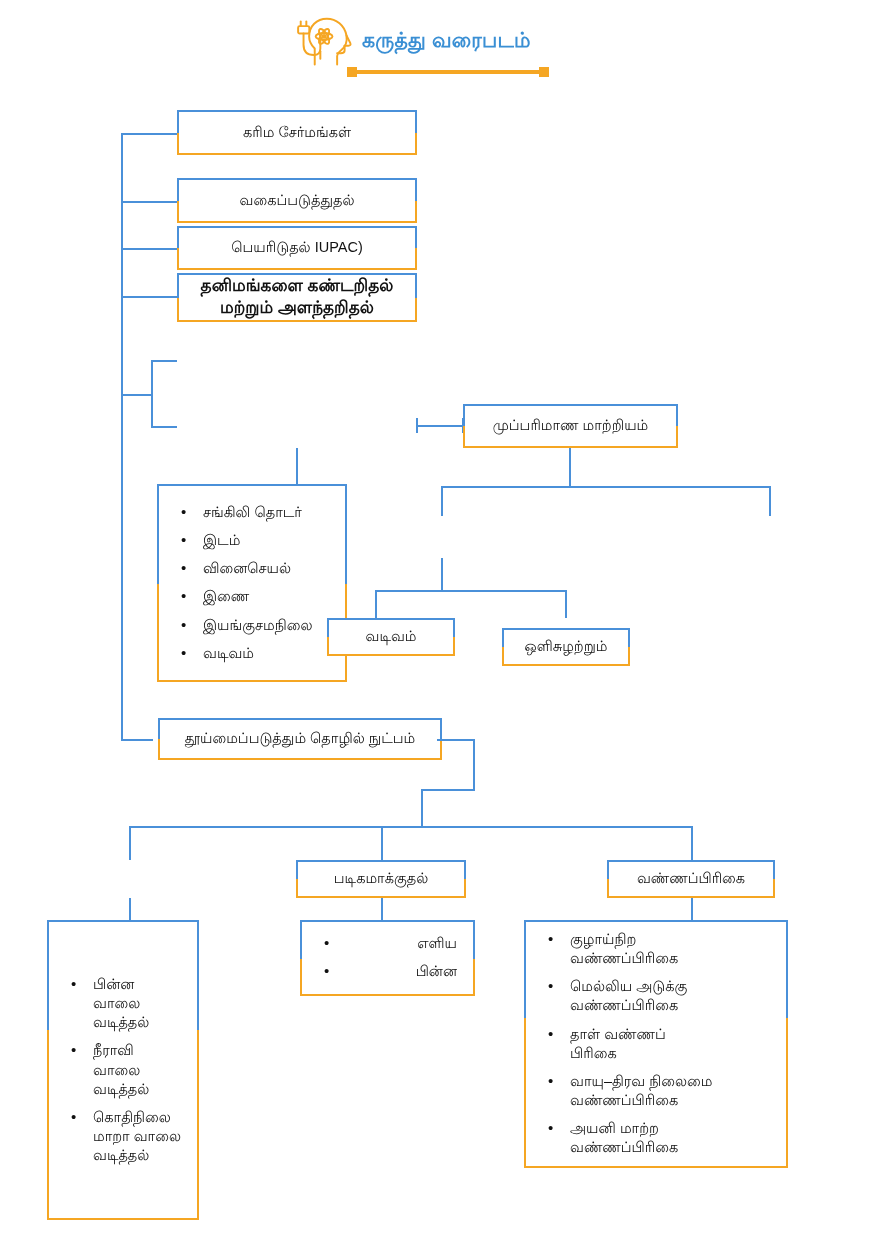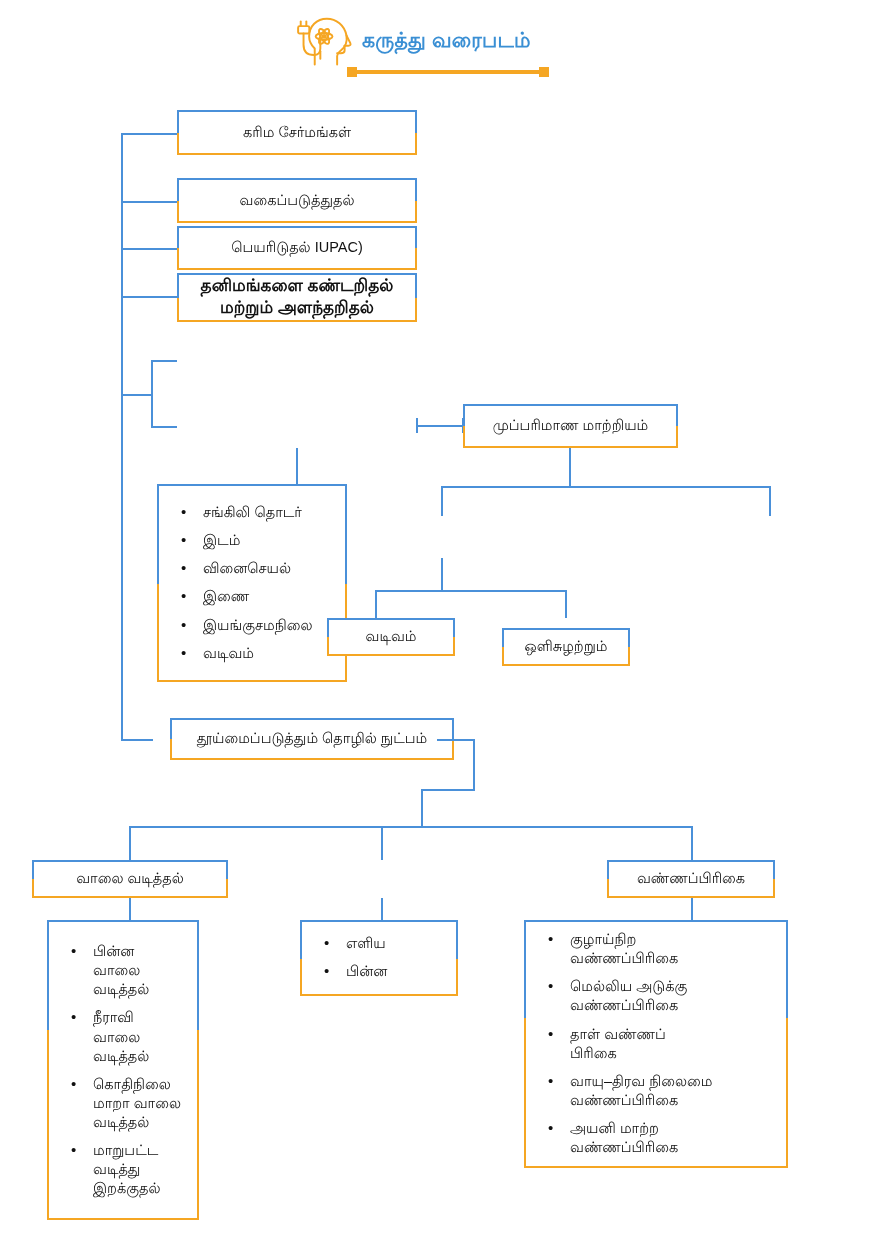--- a/index.html
+++ b/index.html
@@ -298,69 +298,68 @@
   <div class="node" style="left:502px; top:618px; width:128px; height:38px;margin-top:10px;">
     <span class="edge-top"></span>
     <span class="edge-bot"></span>
     <span class="edge-l-b" style="height:19px;"></span>
     <span class="edge-l-o" style="height:19px;"></span>
     <span class="edge-r-b" style="height:19px;"></span>
     <span class="edge-r-o" style="height:19px;"></span>
     <span class="label">ஒளிசுழற்றும்</span>
   </div>
 
-  <div class="node" style="left:170px; top:718px; width:284px; height:42px;">
+  <div class="node" style="left:158px; top:718px; width:284px; height:42px;">
     <span class="edge-top"></span>
     <span class="edge-bot"></span>
     <span class="edge-l-b" style="height:21px;"></span>
     <span class="edge-l-o" style="height:21px;"></span>
     <span class="edge-r-b" style="height:21px;"></span>
     <span class="edge-r-o" style="height:21px;"></span>
     <span class="label">தூய்மைப்படுத்தும் தொழில் நுட்பம்</span>
   </div>
 
   <div class="ln h" style="left:437px; top:739px; width:38px;"></div>
   <div class="ln v" style="left:473px; top:739px; height:50px;"></div>
   <div class="ln h" style="left:421px; top:789px; width:54px;"></div>
   <div class="ln v" style="left:421px; top:789px; height:39px;"></div>
 
   <div class="ln h" style="left:129px; top:826px; width:564px;"></div>
   <div class="ln v" style="left:129px; top:826px; height:34px;"></div>
   <div class="ln v" style="left:381px; top:826px; height:34px;"></div>
   <div class="ln v" style="left:691px; top:826px; height:34px;"></div>
 
-  <div class="node" style="left:32px; top:860px; width:196px; height:38px;">
-    <span class="edge-top"></span>
-    <span class="edge-bot"></span>
-    <span class="edge-l-b" style="height:19px;"></span>
-    <span class="edge-l-o" style="height:19px;"></span>
-    <span class="edge-r-b" style="height:19px;"></span>
-    <span class="edge-r-o" style="height:19px;"></span>
-    <span class="label">வாலை வடித்தல்</span>
-  </div>
   <div class="ln v" style="left:129px; top:898px; height:22px;"></div>
 
   <div class="listbox" style="left:47px; top:920px; width:152px; height:300px;">
     <span style="position:absolute;left:0;top:0;right:0;height:2px;background:#4a90d9;"></span>
     <span style="position:absolute;left:0;bottom:0;right:0;height:2px;background:#f5a623;"></span>
     <span style="position:absolute;left:0;top:0;width:2px;height:110px;background:#4a90d9;"></span>
     <span style="position:absolute;left:0;bottom:0;width:2px;height:190px;background:#f5a623;"></span>
     <span style="position:absolute;right:0;top:0;width:2px;height:110px;background:#4a90d9;"></span>
     <span style="position:absolute;right:0;bottom:0;width:2px;height:190px;background:#f5a623;"></span>
     <ul style="padding:0;">
         <li><span>பின்ன</span><br><span>வாலை</span><br><span>வடித்தல்</span></li>
         <li><span>நீராவி</span><br><span>வாலை</span><br><span>வடித்தல்</span></li>
         <li><span>கொதிநிலை</span><br><span>மாறா வாலை</span><br><span>வடித்தல்</span></li>
-        <li><span>மாறுபட்ட</span><br><span>வடித்து</span><br><span>இறக்குதல்</span></li>
       </ul>
   </div>
 
+  <div class="node" style="left:296px; top:860px; width:170px; height:38px;">
+    <span class="edge-top"></span>
+    <span class="edge-bot"></span>
+    <span class="edge-l-b" style="height:19px;"></span>
+    <span class="edge-l-o" style="height:19px;"></span>
+    <span class="edge-r-b" style="height:19px;"></span>
+    <span class="edge-r-o" style="height:19px;"></span>
+    <span class="label">படிகமாக்குதல்</span>
+  </div>
   <div class="ln v" style="left:381px; top:898px; height:22px;"></div>
 
-  <div class="listbox" style="left:300px; top:920px; width:158px; height:76px;">
+  <div class="listbox" style="left:300px; top:920px; width:175px; height:76px;text-align:right;">
     <span style="position:absolute;left:0;top:0;right:0;height:2px;background:#4a90d9;"></span>
     <span style="position:absolute;left:0;bottom:0;right:0;height:2px;background:#f5a623;"></span>
     <span style="position:absolute;left:0;top:0;width:2px;height:39px;background:#4a90d9;"></span>
     <span style="position:absolute;left:0;bottom:0;width:2px;height:37px;background:#f5a623;"></span>
     <span style="position:absolute;right:0;top:0;width:2px;height:39px;background:#4a90d9;"></span>
     <span style="position:absolute;right:0;bottom:0;width:2px;height:37px;background:#f5a623;"></span>
     <ul>
         <li>எளிய</li>
         <li>பின்ன</li>
       </ul>

